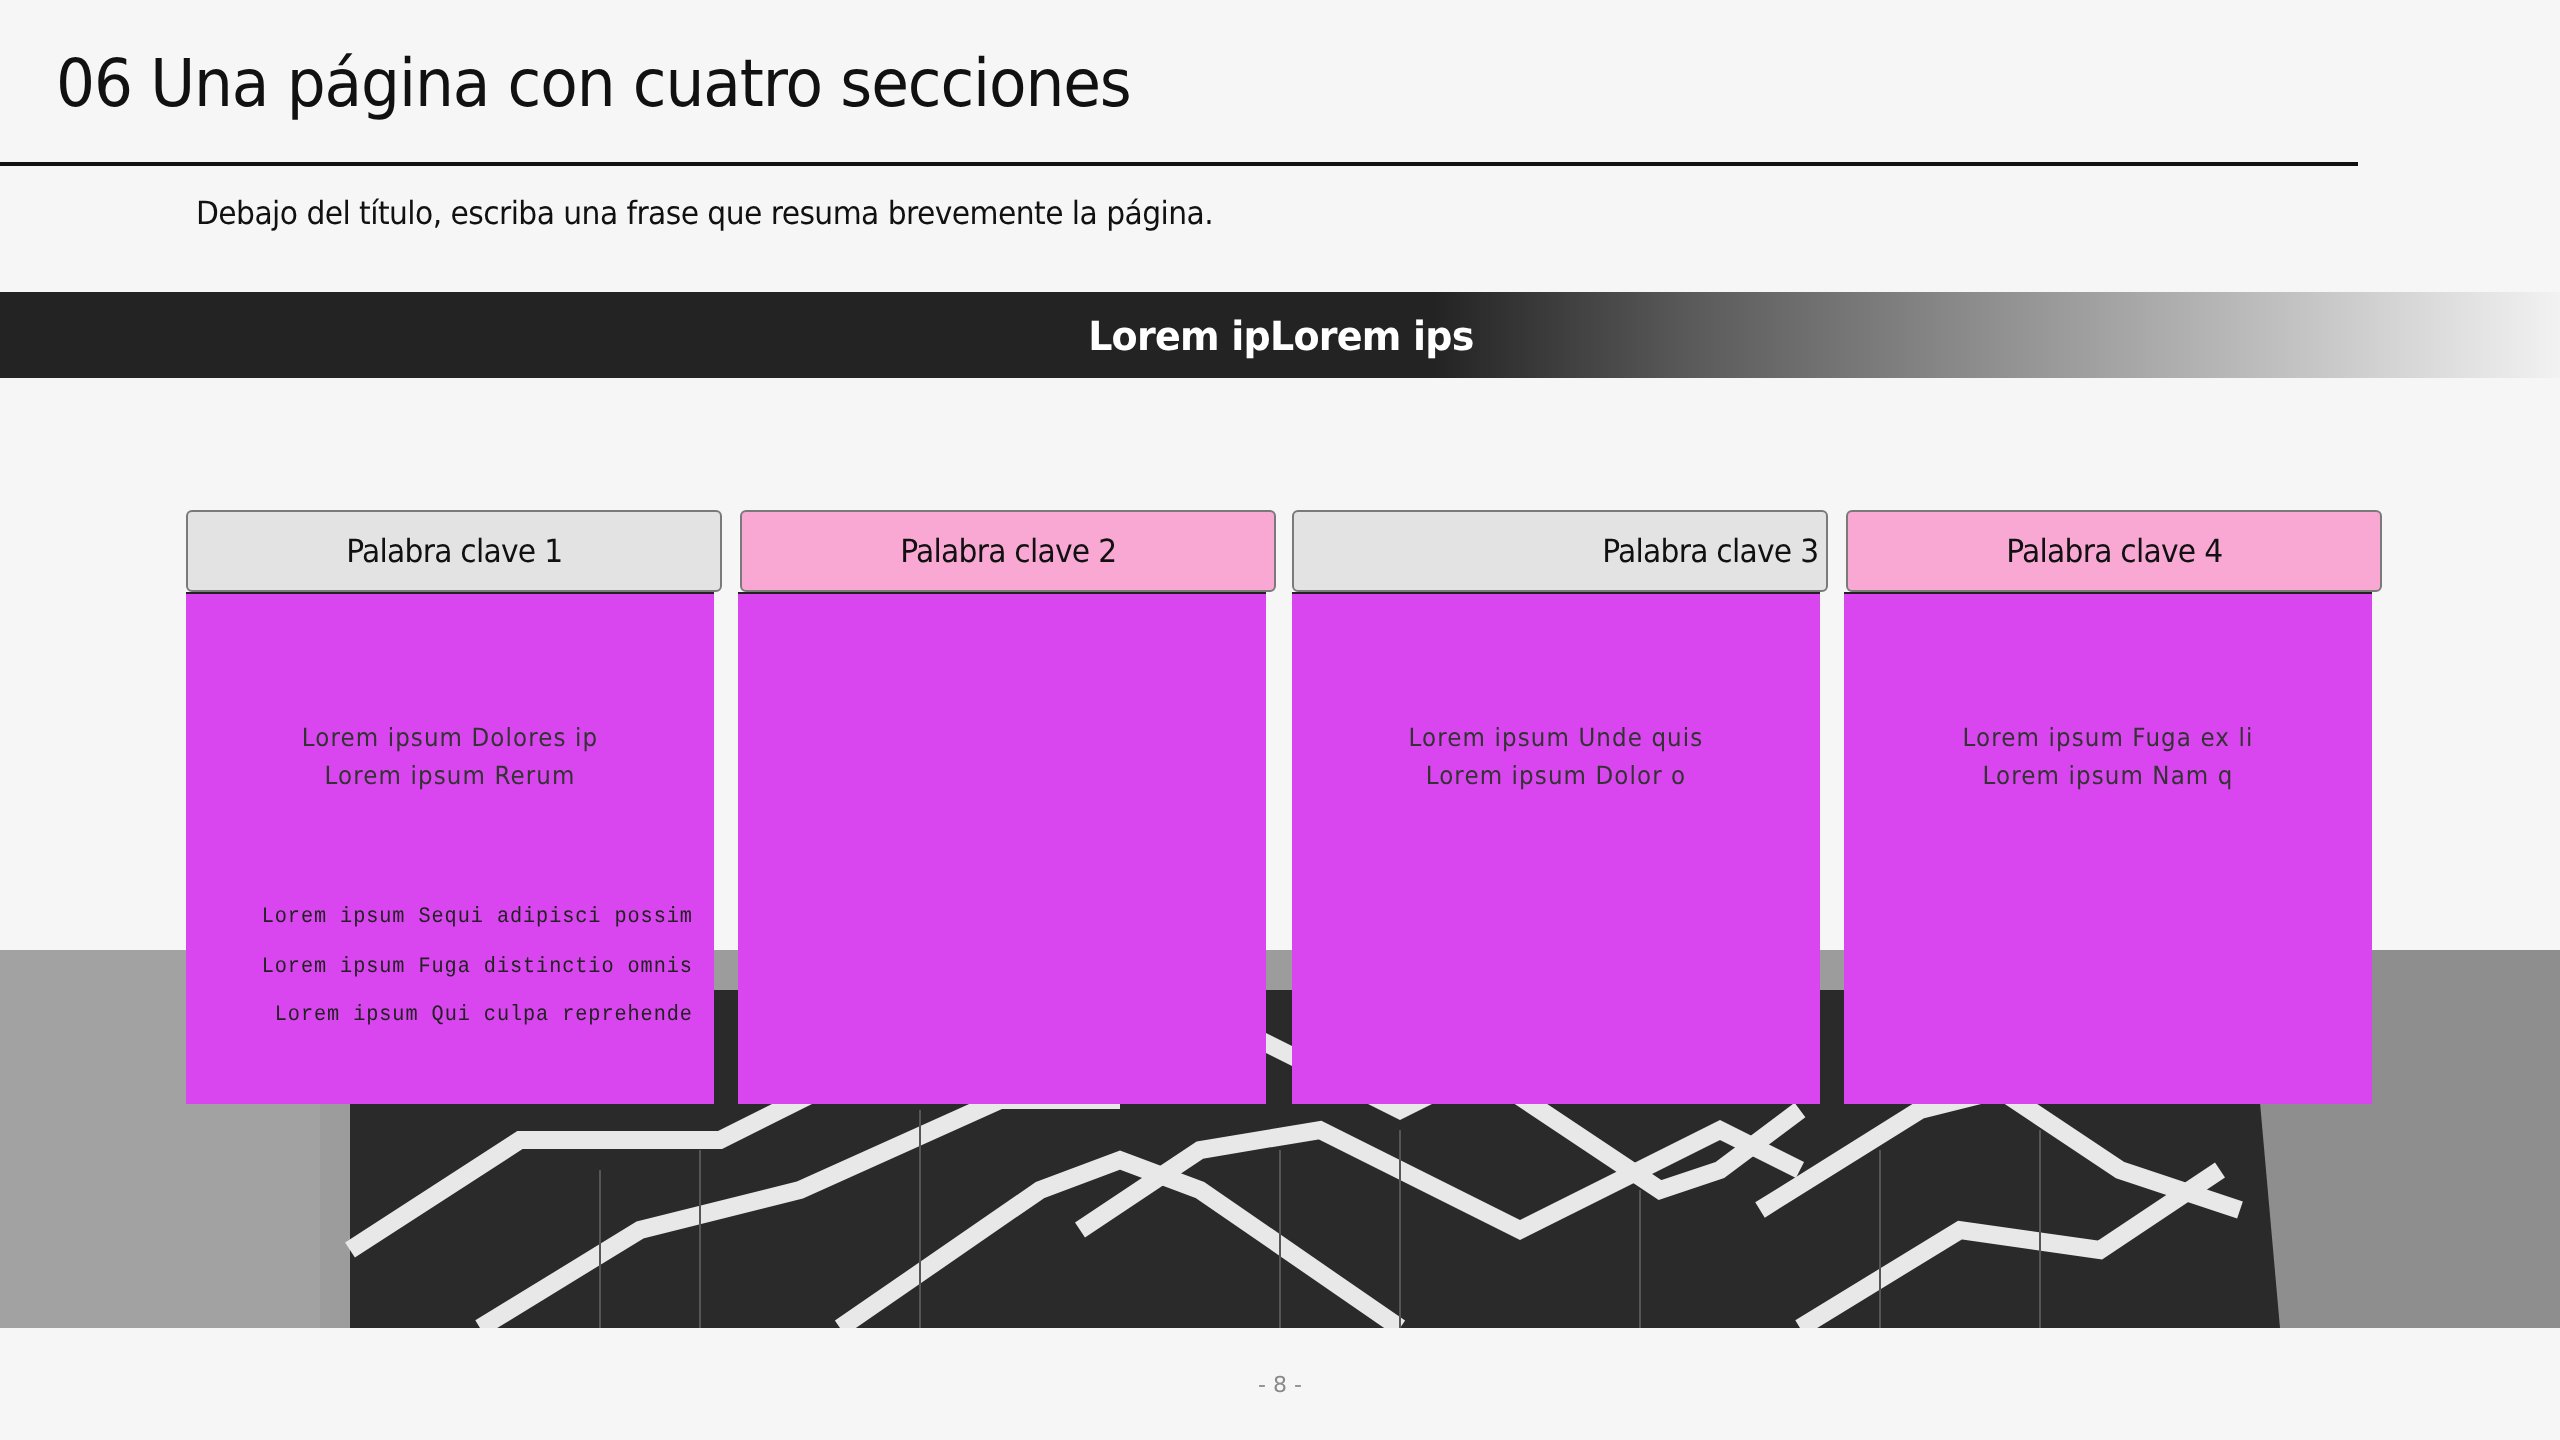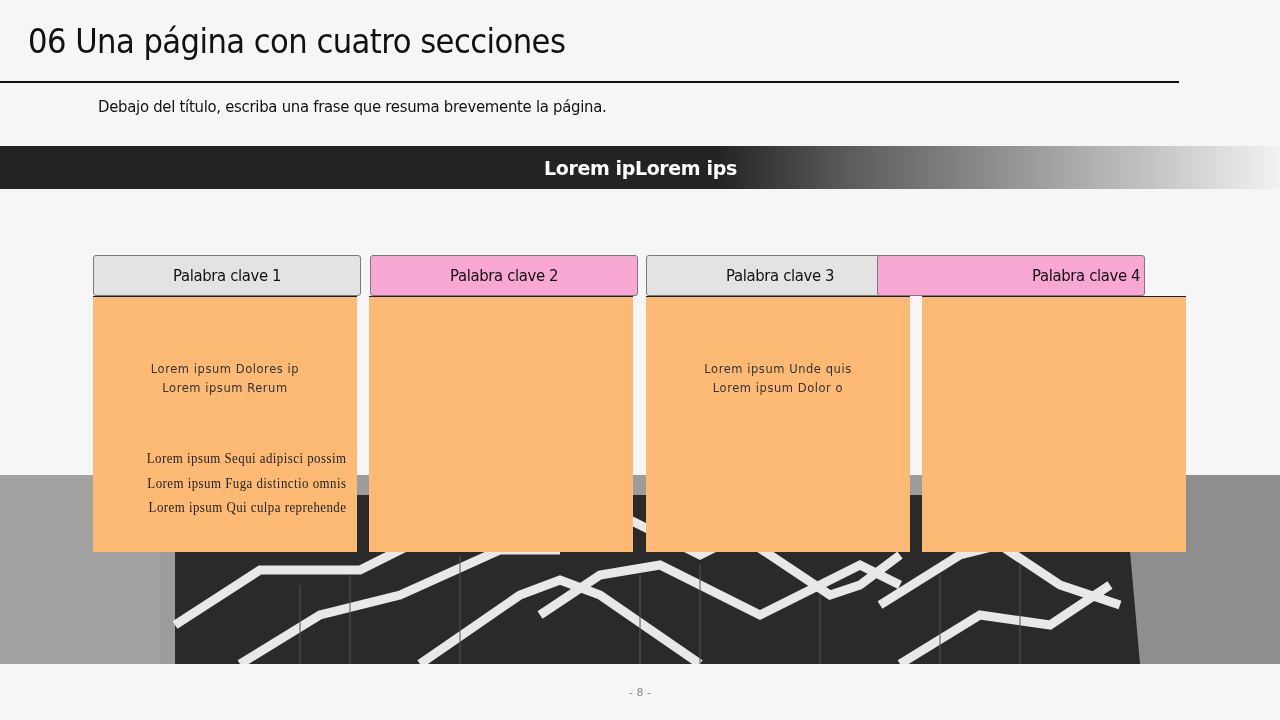--- a/index.html
+++ b/index.html
@@ -53,34 +53,34 @@
     font-family: "DejaVu Sans", sans-serif;
     font-size: 16px; font-weight: 500; color: #111; letter-spacing: -0.4px;
     cursor: pointer;
     margin-top: 16px;
   }
   .keyword.light { background: #e3e3e3; }
   .keyword.dark { background: #f9a8d4; }
   .keyword span { transform: scaleX(0.93); display: inline-block; }
   .card {
     position: absolute; top: 296px; width: 264px; height: 256px;
-    background: #fdba74;
+    background: #d946ef;
     border-top: 1.5px solid #222;
   }
   .card .head {
     position: absolute; top: 62px; left: 0; width: 100%;
     text-align: center;
     font-family: "DejaVu Sans", sans-serif;
     font-size: 12.5px; line-height: 19px; color: #333; letter-spacing: 0.6px;
   }
   .card .body {
     position: absolute; top: 150px; left: 0; width: 100%;
     text-align: right;
-    font-family: Liberation Serif, serif;
-    font-size: 14px; line-height: 24.5px; color: #222; letter-spacing: 0.5px;
+    font-family: Liberation Mono, monospace;
+    font-size: 11px; line-height: 24.5px; color: #222; letter-spacing: 0.5px;
     white-space: nowrap; overflow: hidden;
   }
   .card .head div, .card .body div { transform: scaleX(0.92); }
   .page-num {
     position: absolute; left: 0; top: 686px; width: 1280px; text-align: center;
     font-family: "DejaVu Sans", sans-serif;
     font-size: 11px; color: #8a8a8a;
   }
 </style>
 </head>
@@ -124,24 +124,24 @@
     </g>
   </svg>
 </div>
 
 <div class="keyword light" style="left:93px;">
   <span>Palabra clave 1</span>
 </div>
 <div class="keyword dark" style="left:370px;">
   <span>Palabra clave 2</span>
 </div>
-<div class="keyword light" style="left:646px;">
+<div class="keyword light" style="left:646px;justify-content:flex-end;">
   <span>Palabra clave 3</span>
 </div>
-<div class="keyword dark" style="left:877px;justify-content:flex-end;">
+<div class="keyword dark" style="left:923px;">
   <span>Palabra clave 4</span>
 </div>
 
 <div class="card" style="left:93px;">
   <div class="head">
     <div>Lorem ipsum Dolores ip</div>
     <div>Lorem ipsum Rerum</div>
   </div>
   <div class="body">
     <div>Lorem ipsum Sequi adipisci possim</div>
@@ -154,15 +154,19 @@
 </div>
 
 <div class="card" style="left:646px;">
   <div class="head">
     <div>Lorem ipsum Unde quis</div>
     <div>Lorem ipsum Dolor o</div>
   </div>
 </div>
 
 <div class="card" style="left:922px;">
+  <div class="head">
+    <div>Lorem ipsum Fuga ex li</div>
+    <div>Lorem ipsum Nam q</div>
+  </div>
 </div>
 
 <div class="page-num">- 8 -</div>
 
 </body></html>

